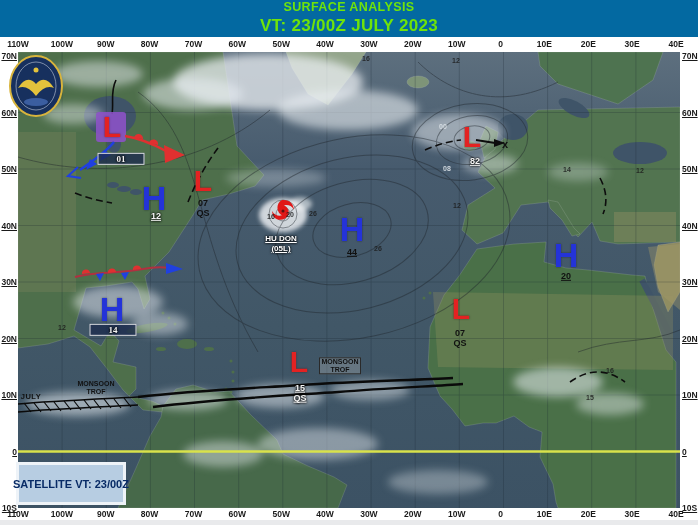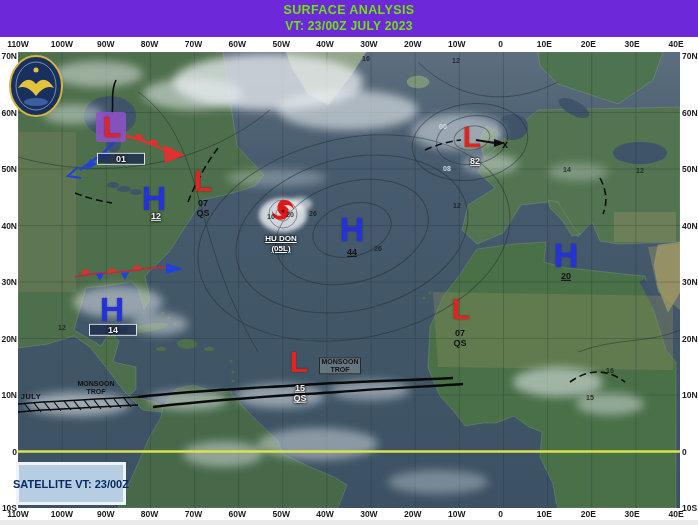--- a/index.html
+++ b/index.html
@@ -2,42 +2,42 @@
 <html><head>
 <meta charset="utf-8">
 <style>
   html,body{margin:0;padding:0;}
   body{width:698px;height:525px;position:relative;font-family:"Liberation Sans",sans-serif;background:#ffffff;overflow:hidden;}
   #stage{position:absolute;inset:0;width:698px;height:525px;}
 
   
   .banner{position:absolute;left:0;top:0;width:698px;height:37px;display:flex;flex-direction:column;justify-content:center;align-items:center;}
   .banner .t1{font-size:12.5px;font-weight:bold;letter-spacing:.4px;line-height:1.25;}
-  .banner .t2{font-size:12px;font-weight:bold;letter-spacing:.3px;line-height:1.2;}
+  .banner .t2{font-size:17px;font-weight:bold;letter-spacing:.3px;line-height:1.2;}
 
   
   .axis-label{position:absolute;font-size:8.5px;font-weight:bold;color:#1a1a1a;white-space:nowrap;}
   .lon{transform:translateX(-50%);}
-  .lat{transform:translateY(-50%);}
+  .lat{transform:translateY(-50%);text-decoration:underline;}
 
   
   #map{position:absolute;left:18px;top:52px;width:662px;height:456px;background:#44586a;}
   #map svg{position:absolute;left:0;top:0;}
 
   #overlay{position:absolute;left:0;top:0;width:698px;height:525px;pointer-events:none;}
 
   .sys{position:absolute;transform:translate(-50%,-50%);text-align:center;line-height:1;}
   .sys .glyph{font-weight:bold;font-family:"Liberation Sans",sans-serif;}
   .sys.H .glyph{font-size:34px;color:#2433d9;text-shadow:0 0 2px rgba(0,10,40,.55);}
   .sys.L .glyph{font-size:30px;color:#e32222;text-shadow:0 0 2px rgba(40,0,0,.5);}
   .syslabel{position:absolute;transform:translate(-50%,-50%);font-size:9px;font-weight:bold;white-space:pre;line-height:1.15;text-align:center;}
   .syslabel.light{color:#f4f4f4;text-shadow:0 0 2px #000,0 0 3px #000;}
   .syslabel.dark{color:#101010;}
   .syslabel.underline{text-decoration:underline;}
-  .syslabel.boxed{border:1px solid rgba(240,240,240,.9);background:rgba(28,44,78,.78);padding:0px 18px;}
+  .syslabel.boxed{border:1px solid rgba(240,240,240,.9);background:rgba(28,44,78,.78);padding:0px 18px;font-family:Liberation Serif, serif;}
 
   .anno{position:absolute;transform:translate(-50%,-50%);font-weight:bold;color:#111;text-align:center;}
   .anno.tiny{font-size:7px;line-height:1.1;width:42px;}
   .anno.boxed{border:1px solid #2a2a2a;background:rgba(215,215,210,.25);width:40px;}
   .anno.itcz{font-size:7.5px;letter-spacing:.5px;}
   .anno.xmark{font-size:11px;}
 
   .isolabel{position:absolute;transform:translate(-50%,-50%);font-size:7px;font-weight:bold;color:#1c1c1c;opacity:.85;}
   .isolabel.light{color:#dde3e8;opacity:.9;}
 
@@ -53,21 +53,21 @@
   .bottomstrip{position:absolute;left:0;top:520px;width:698px;height:5px;background:#e9eaec;}
   .sidefill{position:absolute;background:#ffffff;}
 
   .logo{position:absolute;left:8px;top:54px;width:56px;height:64px;}
 </style>
 </head>
 <body>
 
 <div id="stage">
 
-  <div class="banner" style="background: #6d28d9; color: rgb(111, 227, 10);">
+  <div class="banner" style="background: #0369a1; color: rgb(111, 227, 10);">
     <div class="t1">SURFACE ANALYSIS</div>
     <div class="t2">VT: 23/00Z JULY 2023</div>
   </div>
 
   <div id="map">
     <svg width="662" height="456" viewBox="0 0 662 456">
       <defs>
         <filter id="blur4" x="-50%" y="-50%" width="200%" height="200%">
             <feGaussianBlur stdDeviation="4"></feGaussianBlur>
           </filter>

